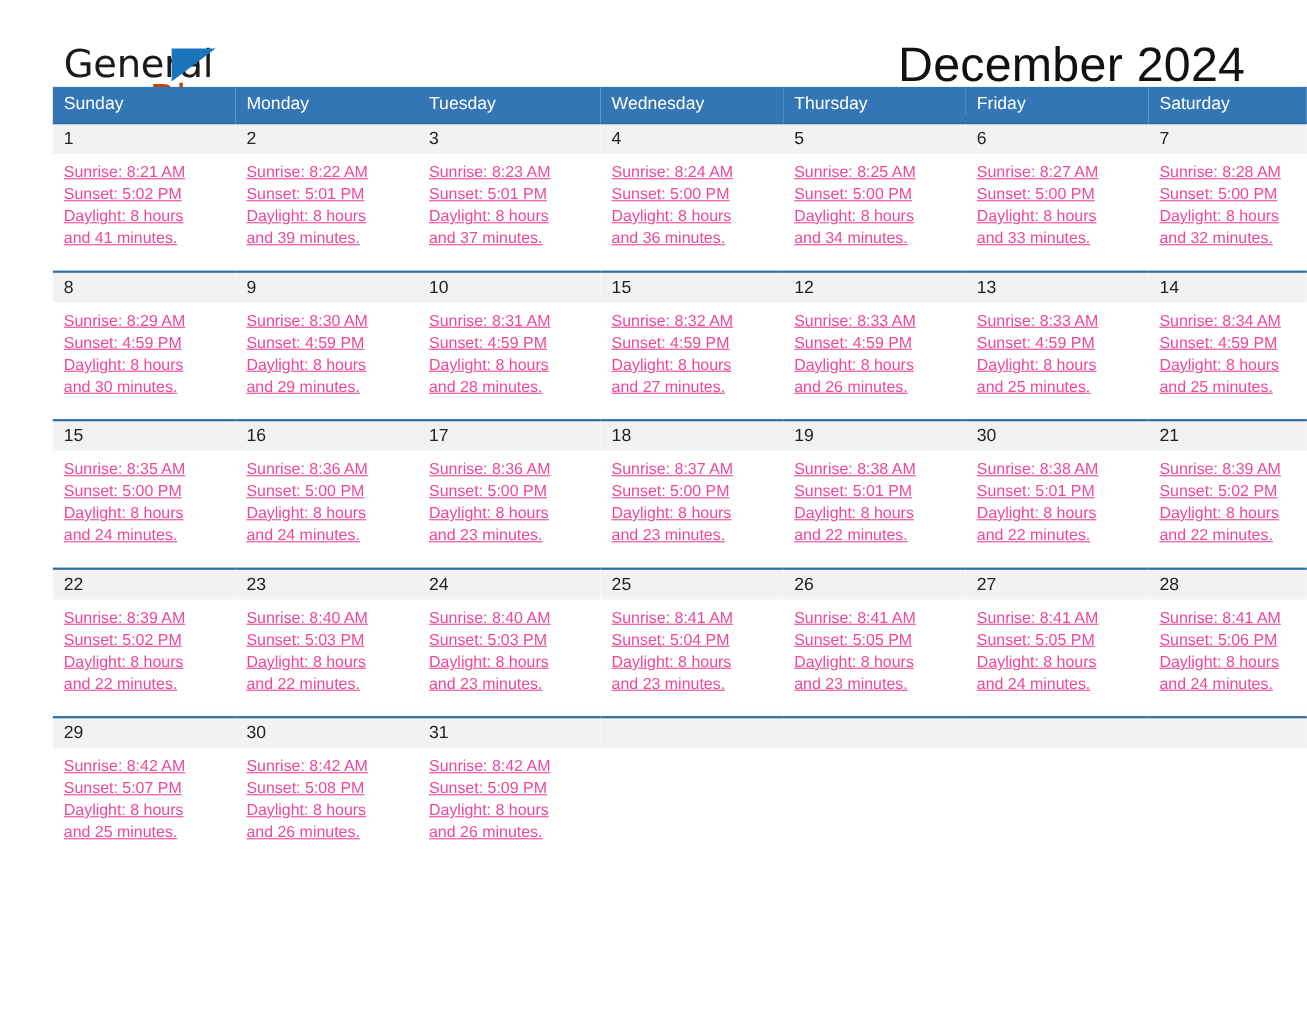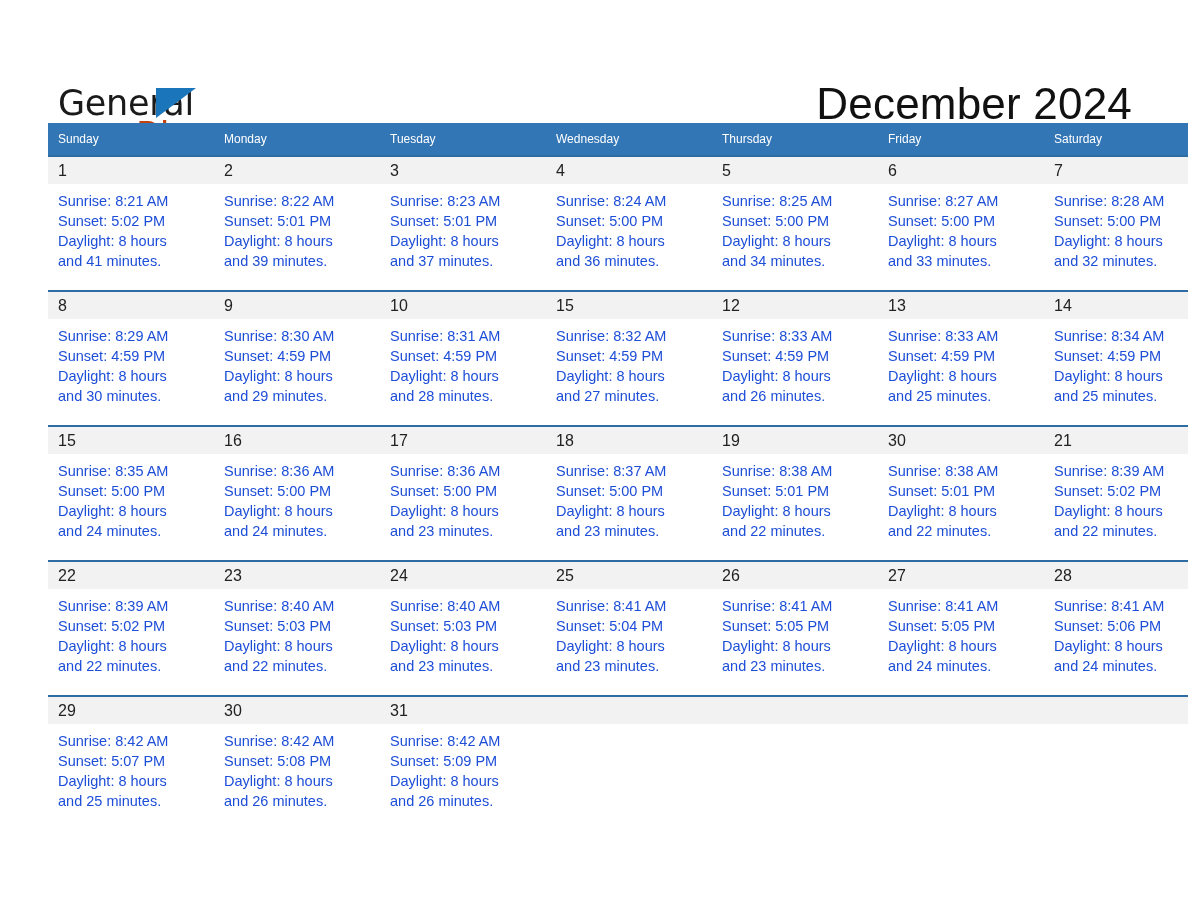--- a/index.html
+++ b/index.html
@@ -20,21 +20,20 @@
     width: 1188px;
     height: 918px;
     box-sizing: border-box;
     padding: 0 48px;
   }
 
   
   .top-bar {
     position: relative;
     height: 79px;
-    margin-top: 44px;
   }
   .brand {
     position: absolute;
     left: 10px;
     top: 42px;
     width: 220px;
     height: 72px;
   }
   .brand-general {
     position: absolute;
@@ -95,21 +94,21 @@
     border-collapse: collapse;
     table-layout: fixed;
   }
   .dow-row {
     background: #3376b6;
   }
   .dow-cell {
     height: 32px;
     padding: 0 0 0 10px;
     color: #ffffff;
-    font-size: 12px;
+    font-size: 16px;
     font-weight: 400;
     text-align: left;
     vertical-align: middle;
     width: 156px;
   }
 
   .week-row {
     height: 135px;
   }
   .week-row.last {
@@ -131,21 +130,22 @@
     font-size: 16px;
     color: #222222;
   }
   .daynum.empty {
     color: transparent;
   }
   .details {
     padding: 7px 10px 0 10px;
     font-size: 14.5px;
     line-height: 20px;
-    color: #1d4ed8;
+    color: #ec4899;
+    text-decoration: underline;
   }
   .details div {
     white-space: nowrap;
   }
 </style>
 </head>
 <body>
 
 <div class="page">
 

